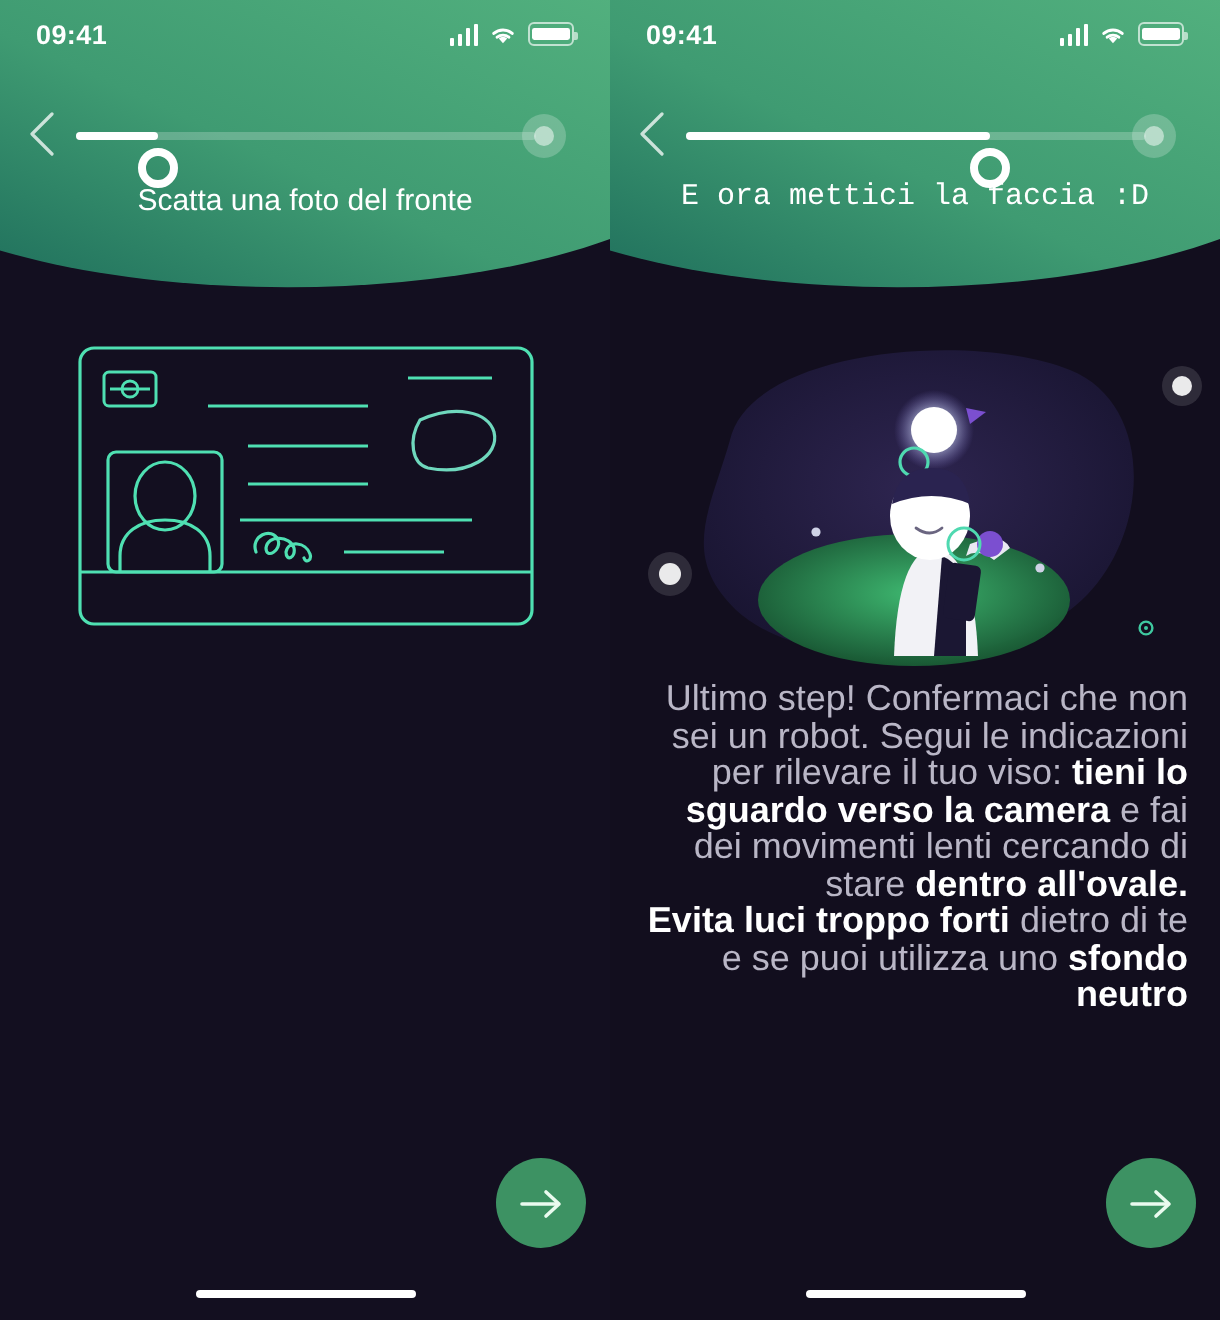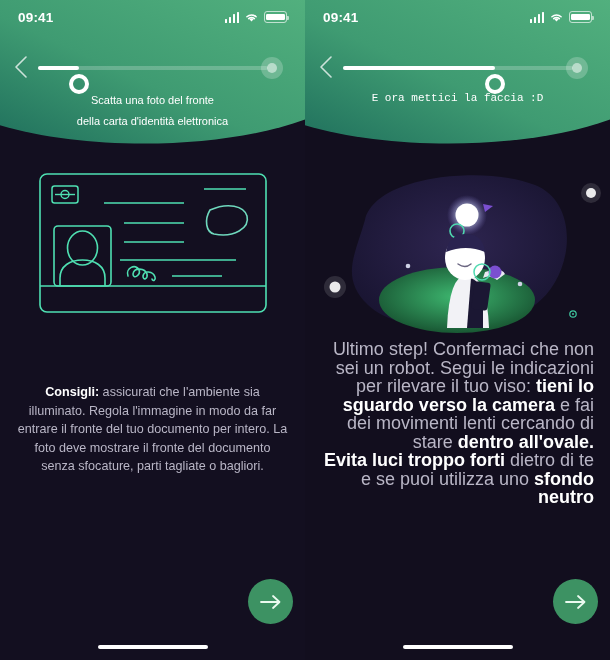--- a/index.html
+++ b/index.html
@@ -89,21 +89,21 @@
   }
   .end-dot i {
     width: 10px; height: 10px; border-radius: 50%;
     background: rgba(255,255,255,.5); display: block;
   }
 
   
   .header-title {
     position: absolute; left: 0; top: 90px; width: 305px;
     text-align: center; color: #ffffff;
-    font-size: 11px; line-height: 21px; padding: 0 22px;
+    font-size: 15px; line-height: 21px; padding: 0 22px;
     z-index: 4;
   }
   .header-title.single { top: 88px; font-family: Liberation Mono, monospace; }
 
   
   .illus-card {
     position: absolute; left: 0; top: 168px; width: 305px; height: 150px;
     display: flex; align-items: center; justify-content: center;
   }
   .fronte-label {
@@ -205,21 +205,20 @@
         <div class="track-fill" id="L-fill" style="width: 18%;"></div>
         <div class="knob" id="L-knob" style="left: 18%;"></div>
       </div>
       <div class="end-dot">
           <i></i>
         </div>
     </div>
 
     <div class="header-title">
       <div>Scatta una foto del fronte</div>
-      <div>della carta d'identità elettronica</div>
     </div>
 
     <div class="illus-card">
       <svg width="230" height="142" viewBox="0 0 230 142">
         <rect x="2" y="2" width="226" height="138" rx="7" fill="none" stroke="#4fe0b2" stroke-width="1.6"></rect>
         <line x1="2" y1="114" x2="228" y2="114" stroke="#4fe0b2" stroke-width="1.6"></line>
         <rect x="14" y="14" width="26" height="17" rx="2.5" fill="none" stroke="#4fe0b2" stroke-width="1.5"></rect>
         <line x1="17" y1="22.5" x2="37" y2="22.5" stroke="#4fe0b2" stroke-width="1.4"></line>
         <circle cx="27" cy="22.5" r="4" fill="none" stroke="#4fe0b2" stroke-width="1.4"></circle>
         <rect x="16" y="54" width="57" height="60" rx="4" fill="none" stroke="#4fe0b2" stroke-width="1.6"></rect>
@@ -230,23 +229,20 @@
         <line x1="86" y1="70" x2="146" y2="70" stroke="#4fe0b2" stroke-width="1.5"></line>
         <line x1="82" y1="88" x2="198" y2="88" stroke="#4fe0b2" stroke-width="1.5"></line>
         <line x1="134" y1="104" x2="184" y2="104" stroke="#4fe0b2" stroke-width="1.5"></line>
         <line x1="166" y1="17" x2="208" y2="17" stroke="#4fe0b2" stroke-width="1.5"></line>
         <path d="M172 38 C190 30 206 34 209 44 C212 56 196 66 176 62 C168 60 166 48 172 38 Z" fill="none" stroke="#6fd8bd" stroke-width="1.6"></path>
         <path d="M90 104 c-3 -8 8 -13 11 -6 c2 5 -6 10 -6 4 c1 -7 12 -6 14 0 c1 5 -4 7 -4 2 c1 -6 10 -5 12 1 c1 3 -2 5 -3 2" fill="none" stroke="#4fe0b2" stroke-width="1.6" stroke-linecap="round"></path>
       </svg>
     </div>
 
 
-    <div class="tips">
-      <b>Consigli:</b><span> assicurati che l'ambiente sia illuminato. Regola l'immagine in modo da far entrare il fronte del tuo documento per intero. La foto deve mostrare il fronte del documento senza sfocature, parti tagliate o bagliori.</span>
-    </div>
 
     <button class="fab next">
       <svg width="22" height="16" viewBox="0 0 22 16">
         <line x1="1" y1="8" x2="19" y2="8" stroke="#eafaef" stroke-width="1.8" stroke-linecap="round"></line>
         <path d="M13 2 L19.5 8 L13 14" stroke="#eafaef" stroke-width="1.8" fill="none" stroke-linecap="round" stroke-linejoin="round"></path>
       </svg>
     </button>
 
     <div class="home-bar"></div>
   </div>

